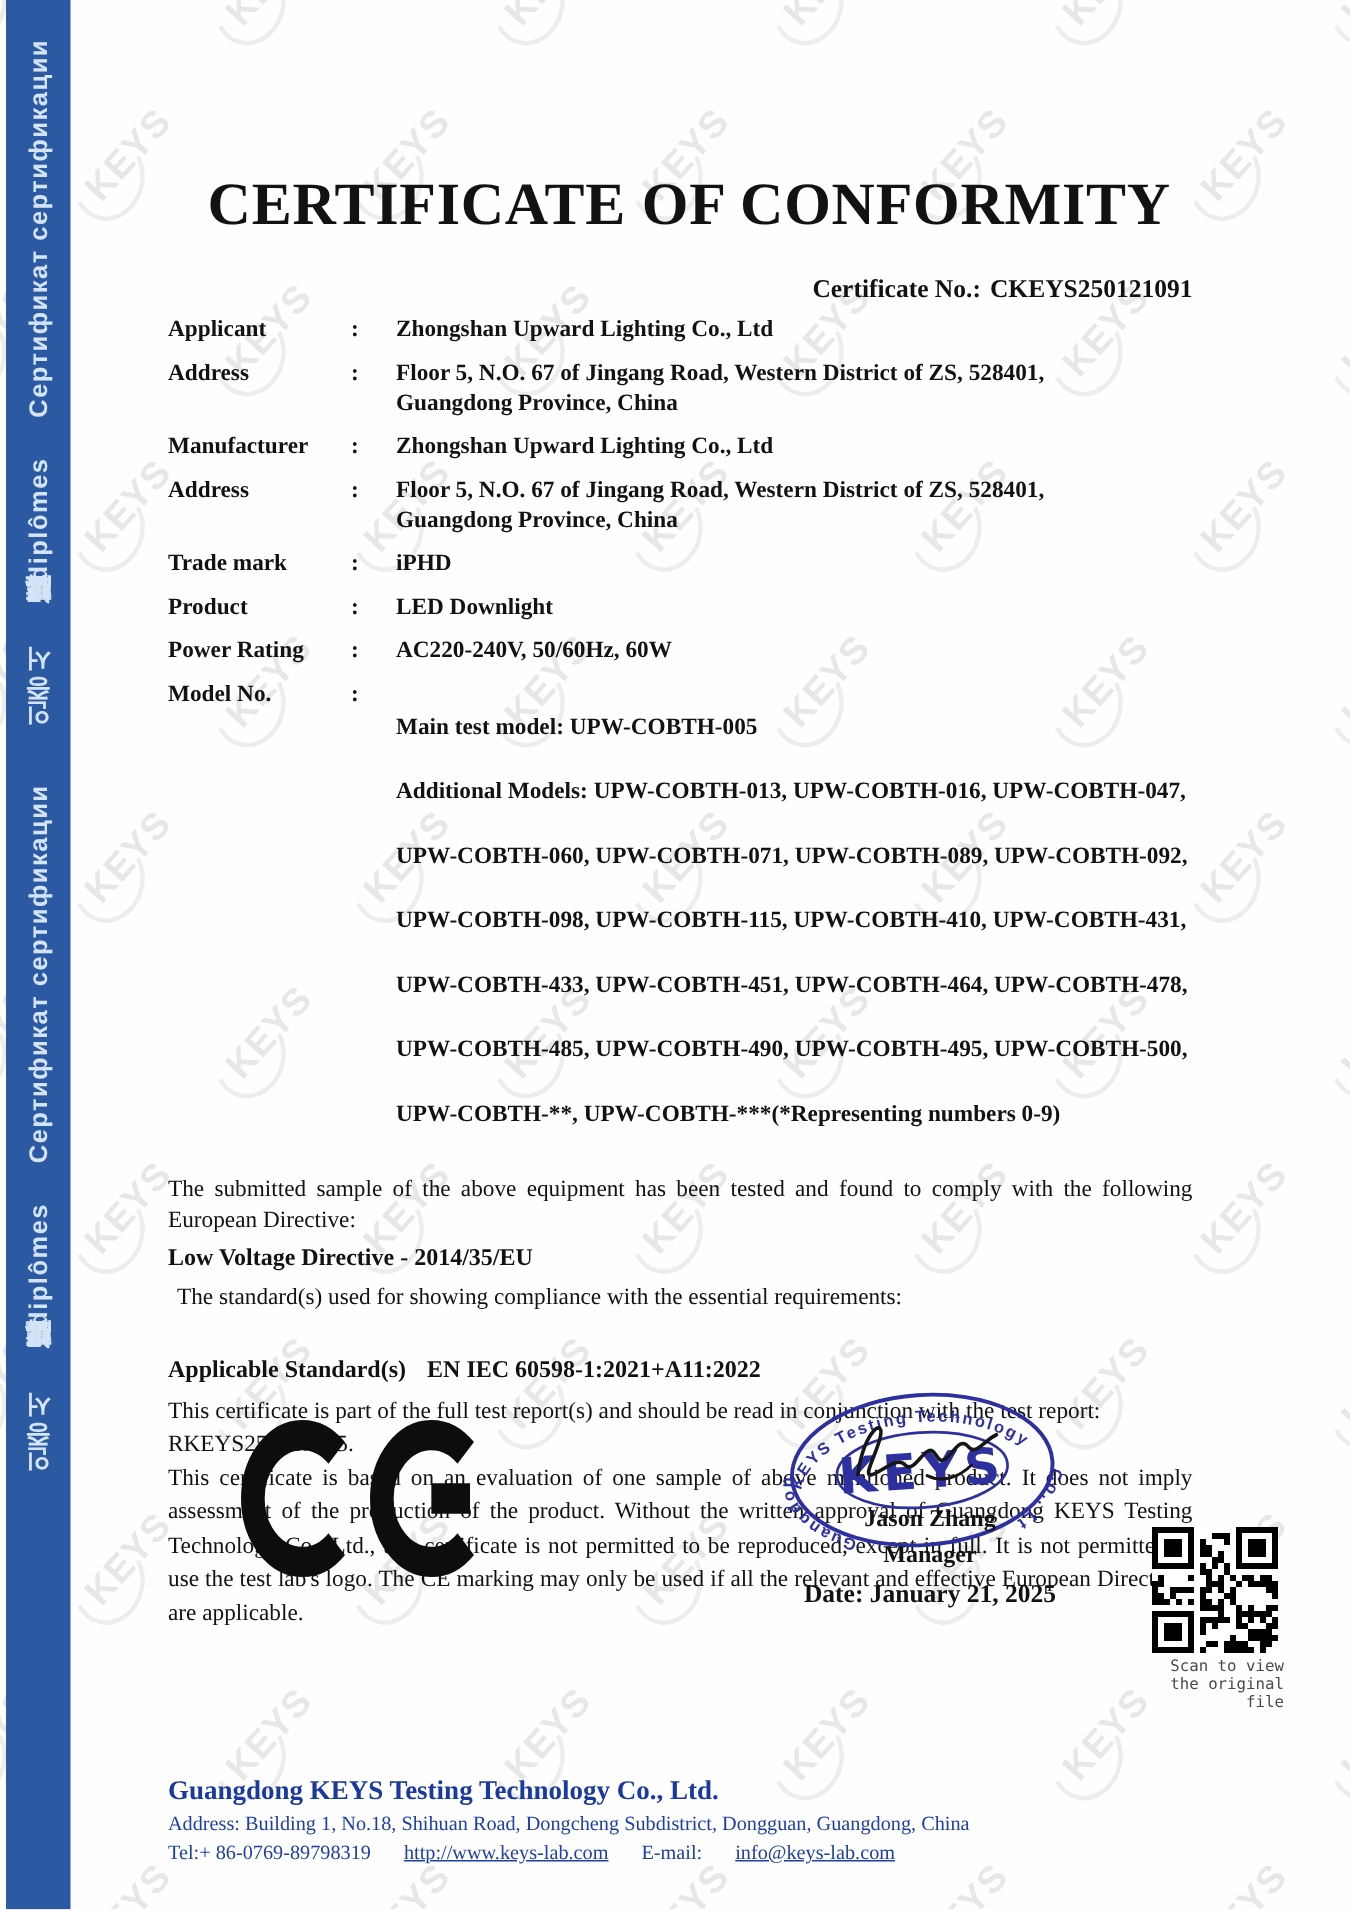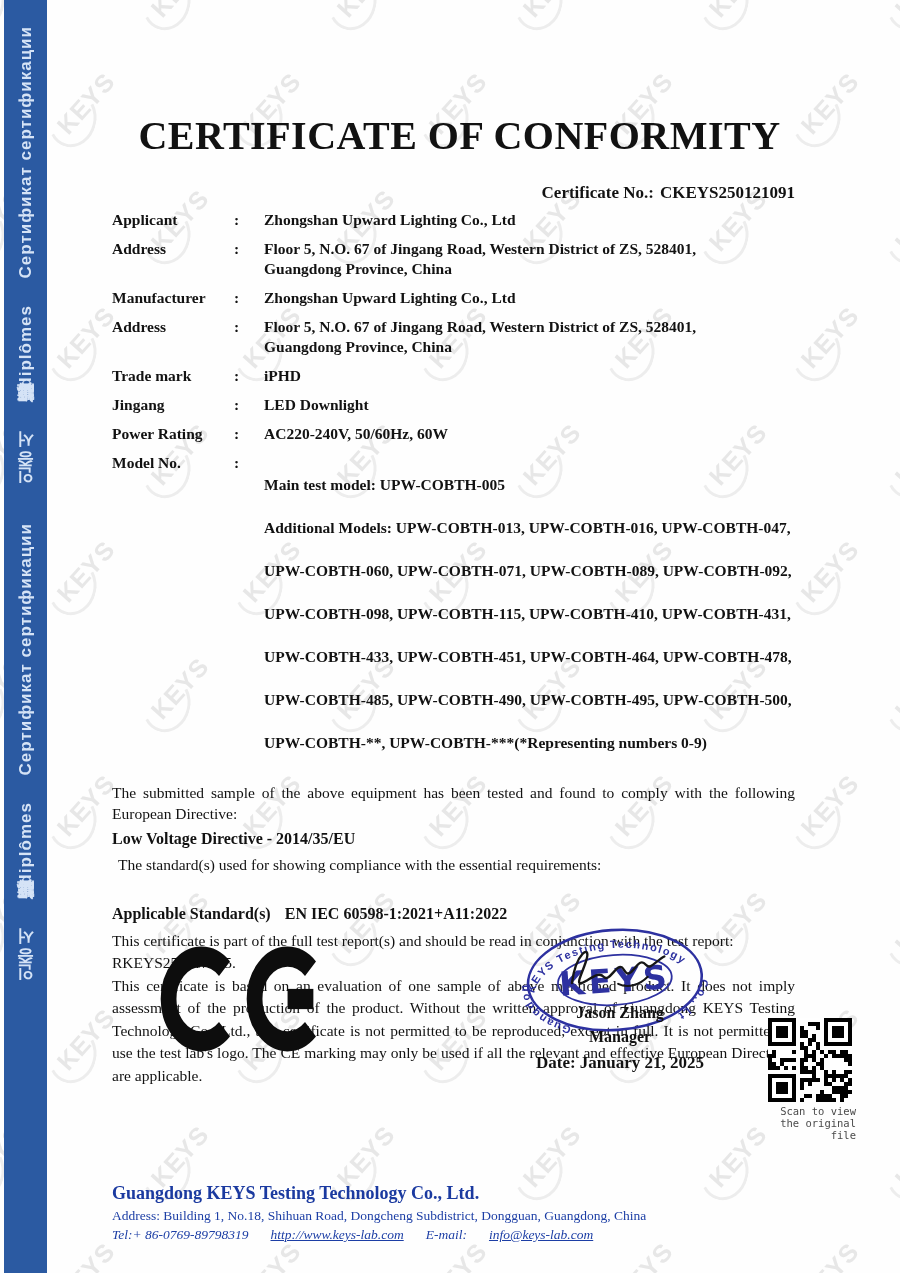--- a/index.html
+++ b/index.html
@@ -55,21 +55,21 @@
   .signrole{font-size:16px;margin-top:6px;}
   .signdate{font-size:17px;margin-top:7px;white-space:nowrap;}
 
   .qr{position:absolute;left:764px;top:1018px;width:92px;z-index:2;text-align:right;}
   .qr svg{width:84px;height:84px;display:block;margin:0 auto;}
   .qrcap{font:10.5px "DejaVu Sans Mono",monospace;color:#4a4a4a;line-height:12px;margin-top:3px;}
 
   .footer{position:absolute;left:112px;top:1183px;width:720px;z-index:2;color:#1c3ea5;}
   .fcompany{font-size:18px;font-weight:700;color:#1b3aa0;}
   .faddr{font-size:13.5px;margin-top:4px;}
-  .fcontact{font-size:13.5px;margin-top:3px;display:flex;gap:22px;align-items:baseline;font-style:italic;}
+  .fcontact{font-size:13.5px;margin-top:3px;display:flex;gap:22px;align-items:baseline;}
   .link{color:#1c3ea5;text-decoration:underline;cursor:pointer;}
 </style>
 </head>
 <body>
 
 <div class="page">
 
   <div id="watermarks">
       <div class="wm" style="left: -42px; top: -28px;">KEYS</div>
       <div class="wm" style="left: 144px; top: -28px;">KEYS</div>
@@ -183,21 +183,21 @@
         <span class="fcolon">:</span>
         <span class="fval">Floor 5, N.O. 67 of Jingang Road, Western District of ZS, 528401,
 Guangdong Province, China</span>
       </div>
       <div class="frow">
         <span class="flabel">Trade mark</span>
         <span class="fcolon">:</span>
         <span class="fval">iPHD</span>
       </div>
       <div class="frow">
-        <span class="flabel">Jingang</span>
+        <span class="flabel">Product</span>
         <span class="fcolon">:</span>
         <span class="fval">LED Downlight</span>
       </div>
       <div class="frow">
         <span class="flabel">Power Rating</span>
         <span class="fcolon">:</span>
         <span class="fval">AC220-240V, 50/60Hz, 60W</span>
       </div>
       <div class="frow model">
         <span class="flabel">Model No.</span>

